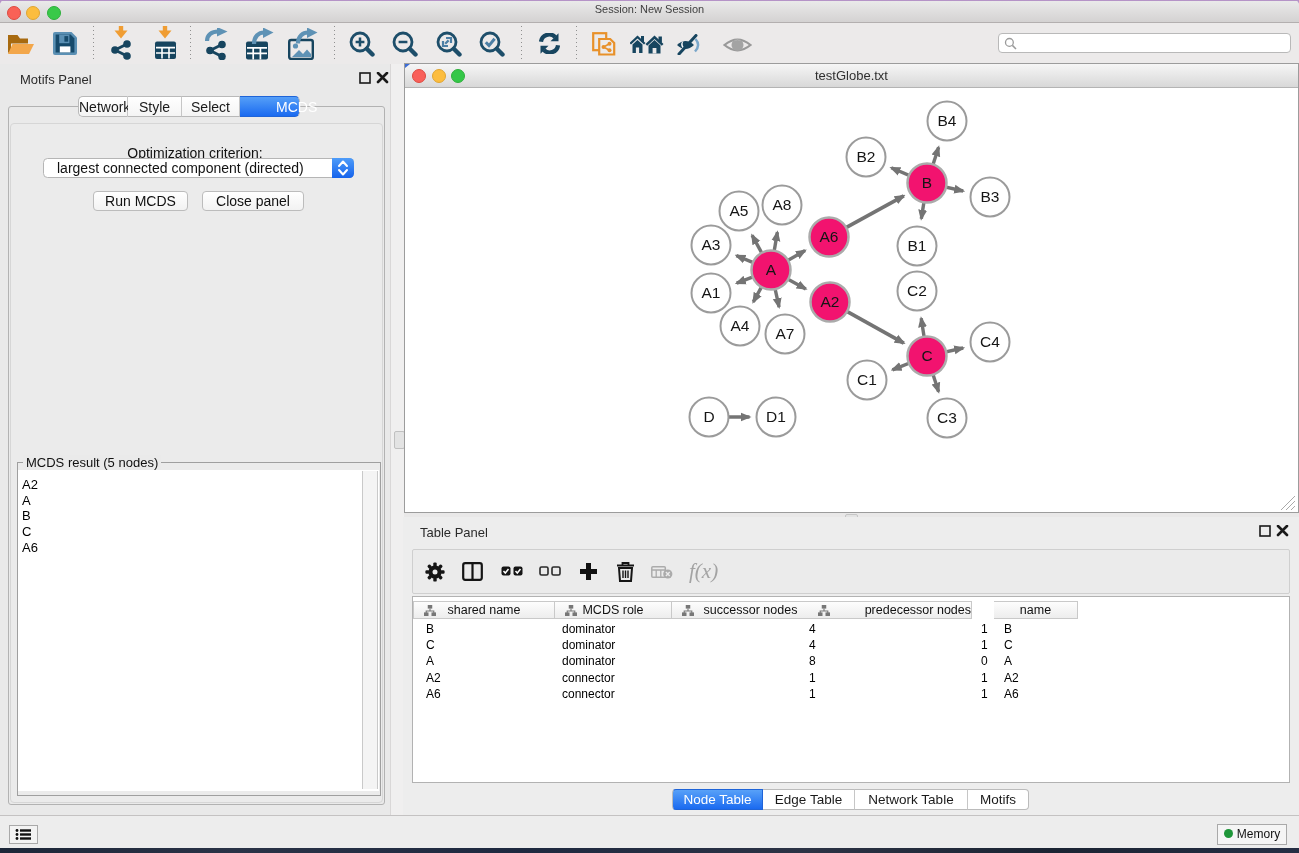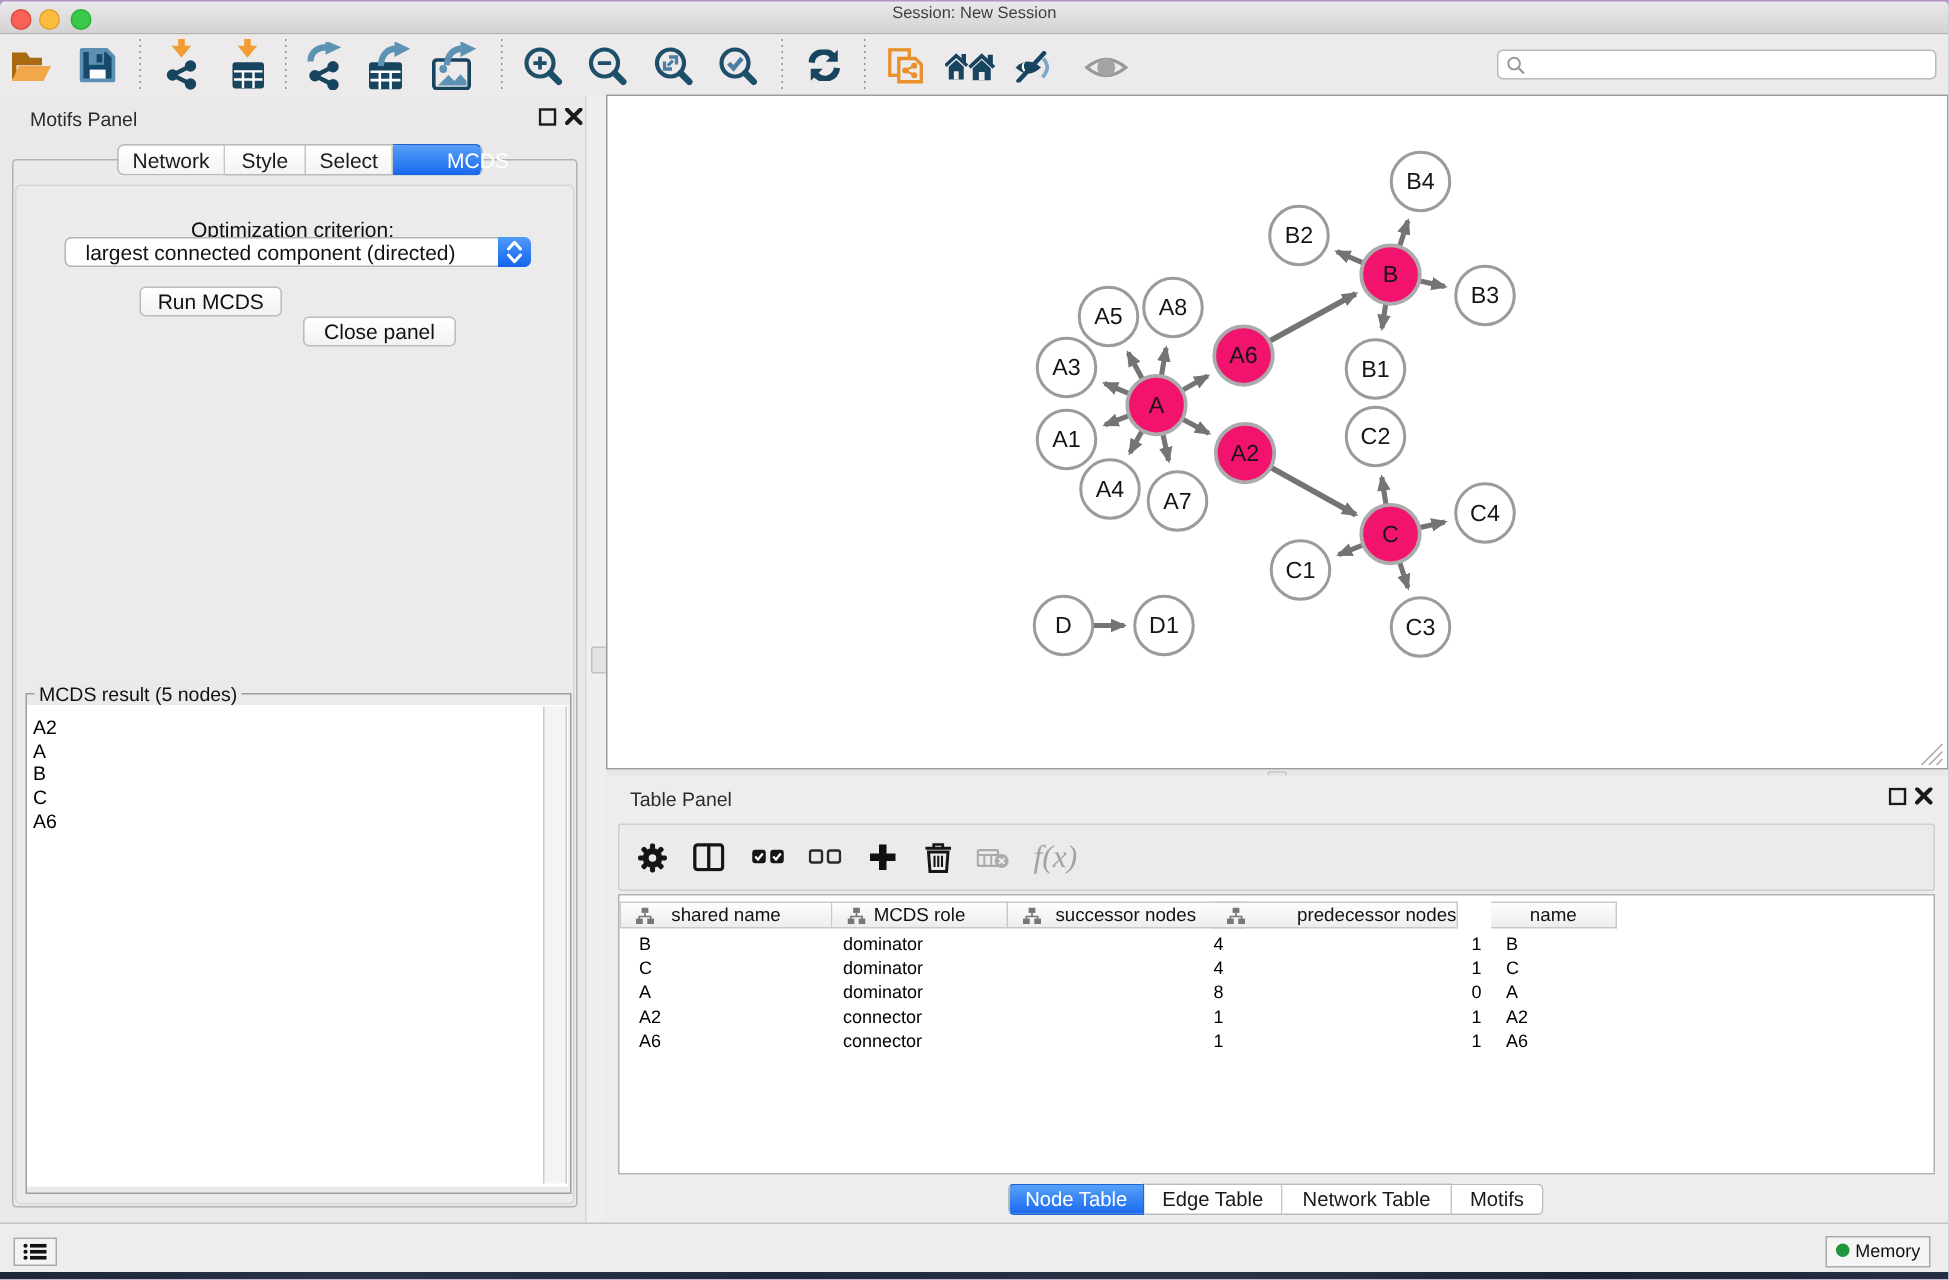--- a/index.html
+++ b/index.html
@@ -205,48 +205,57 @@
   <div id="cpanel">
     <div class="ptitle">Motifs Panel</div>
     <svg class="winbtns" style="left:359px;" width="30" height="12" viewBox="0 0 30 12">
       <rect x="1" y="1" width="10" height="10" fill="none" stroke="#1a1a1a" stroke-width="1.6"></rect>
       <path d="M19 1 L28 10 M28 1 L19 10" stroke="#1a1a1a" stroke-width="2.6" stroke-linecap="round"></path>
     </svg>
     <div id="tabcontent">
         <div id="mcdsinner"></div>
       </div>
     <div class="tabs" style="left:78px;top:32px;">
-      <div class="tab" style="width:72px;">Network</div>
+      <div class="tab" style="width:50px;">Network</div>
       <div class="tab" style="width:54px;">Style</div>
       <div class="tab" style="width:58px;">Select</div>
       <div class="tab sel" style="width:60px;">MCDS</div>
     </div>
     <div id="optlabel">Optimization criterion:</div>
     <div id="combo">largest connected component (directed)
       <div class="step"><svg width="22" height="20" viewBox="0 0 22 20">
         <path d="M7 8 L11 3.5 L15 8" fill="none" stroke="#fff" stroke-width="2" stroke-linecap="round" stroke-linejoin="round"></path>
         <path d="M7 12 L11 16.5 L15 12" fill="none" stroke="#fff" stroke-width="2" stroke-linecap="round" stroke-linejoin="round"></path>
       </svg></div>
     </div>
     <div class="btn" style="left:93px;top:127px;width:93px;">Run MCDS</div>
-    <div class="btn" style="left:202px;top:127px;width:100px;margin-top:20px;">Close panel</div>
+    <div class="btn" style="left:202px;top:127px;width:100px;">Close panel</div>
     <div id="resultbox"></div>
     <div id="resultlabel">MCDS result (5 nodes)</div>
     <div id="resultlist">
       <div class="it">A2</div>
         <div class="it">A</div>
         <div class="it">B</div>
         <div class="it">C</div>
         <div class="it">A6</div>
       <div id="rscroll"></div>
     </div>
   </div>
   <div id="vsplit"></div>
   <div id="vhandle"></div>
   <div id="netwin">
+    <div id="nettitle">
+      <svg style="position:absolute;left:0;top:0;" width="5" height="4" viewBox="0 0 5 4">
+          <path d="M0,0 L5,0 L0,4 z" fill="#3b6cd6"></path>
+        </svg>
+      <div class="tl2" style="left:7px;background:#f9605a;border:0.5px solid #dd4b41;"></div>
+      <div class="tl2" style="left:26.5px;background:#fcbd3e;border:0.5px solid #e0a532;"></div>
+      <div class="tl2" style="left:46px;background:#34c748;border:0.5px solid #2eb03c;"></div>
+      <div class="tt">testGlobe.txt</div>
+    </div>
     <svg id="graph" style="position:absolute;left:0;top:23px;" width="893" height="425" viewBox="0 0 893 425">
       <defs>
         <marker id="ah" markerWidth="11" markerHeight="10" refX="9" refY="5" orient="auto" markerUnits="userSpaceOnUse">
           <path d="M0,0.5 L11,5 L0,9.5 z" fill="#747474"></path>
         </marker>
       </defs>
       <g stroke="#747474">
       <line x1="358.5" y1="185.9" x2="331.7" y2="196.2" stroke-width="3.4" marker-end="url(#ah)"></line>
       <line x1="358.6" y1="179.9" x2="331.4" y2="168.6" stroke-width="3.4" marker-end="url(#ah)"></line>
       <line x1="362.1" y1="190.0" x2="348.3" y2="214.9" stroke-width="3.4" marker-end="url(#ah)"></line>

